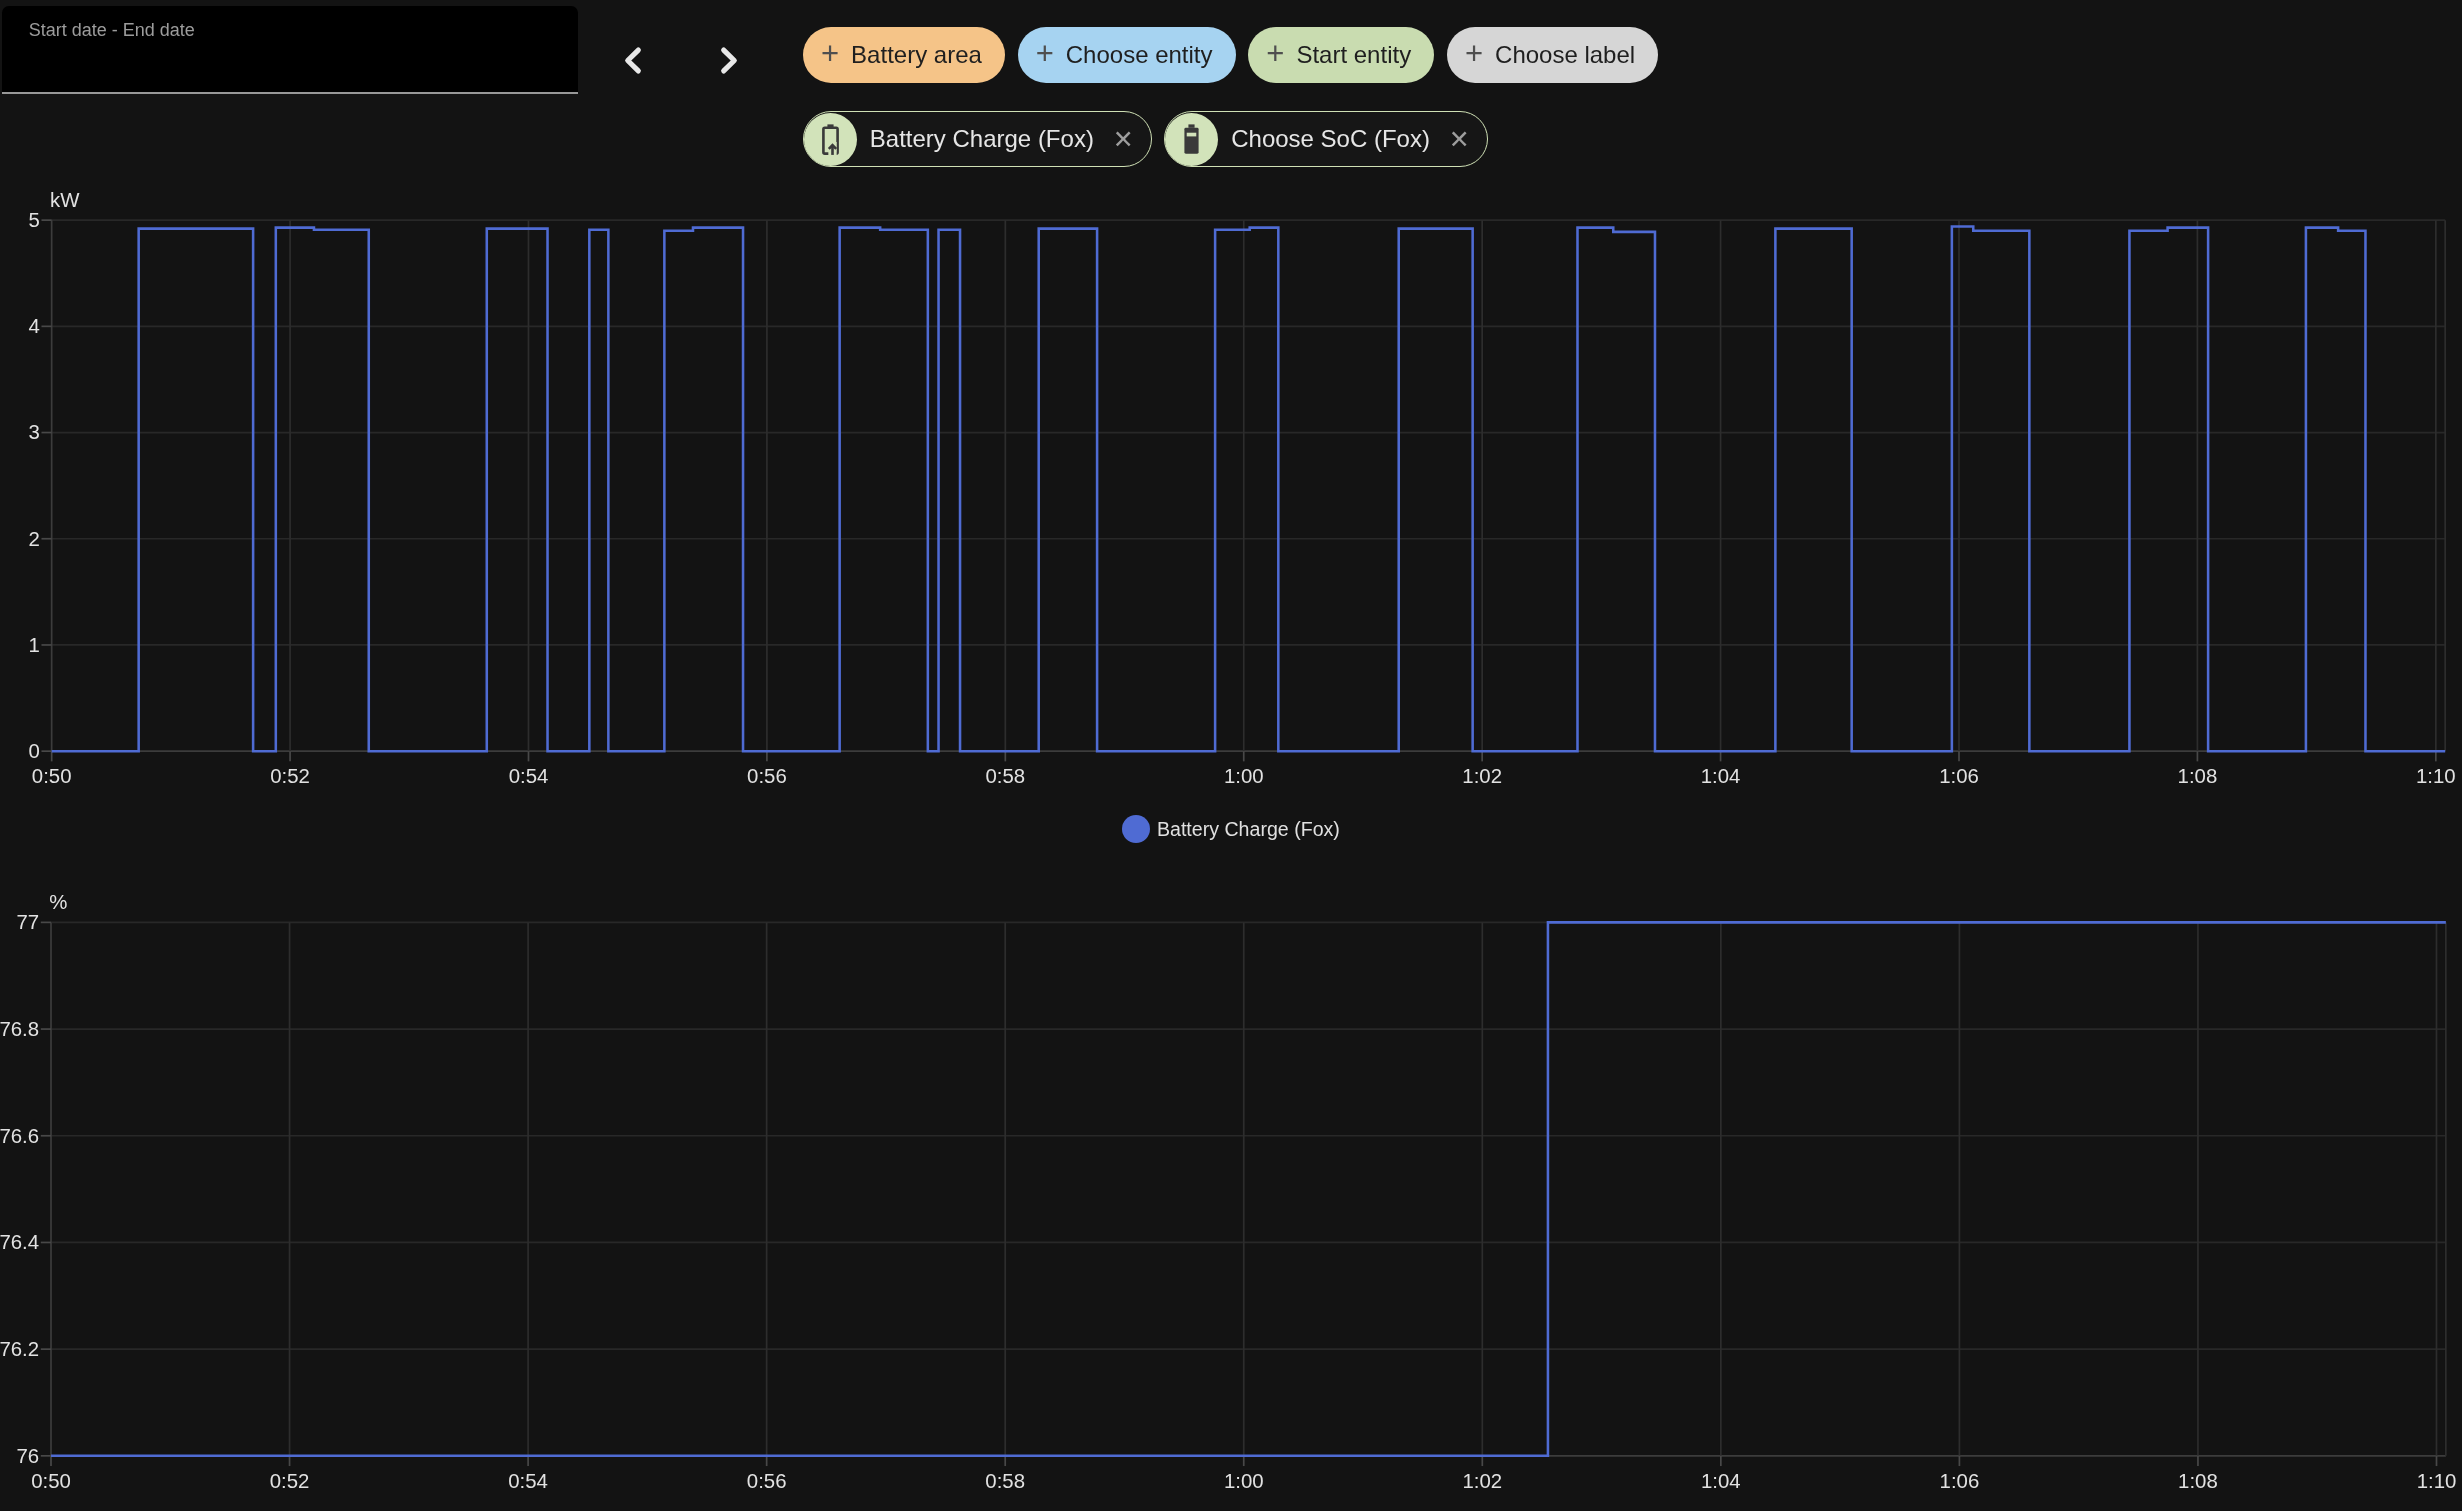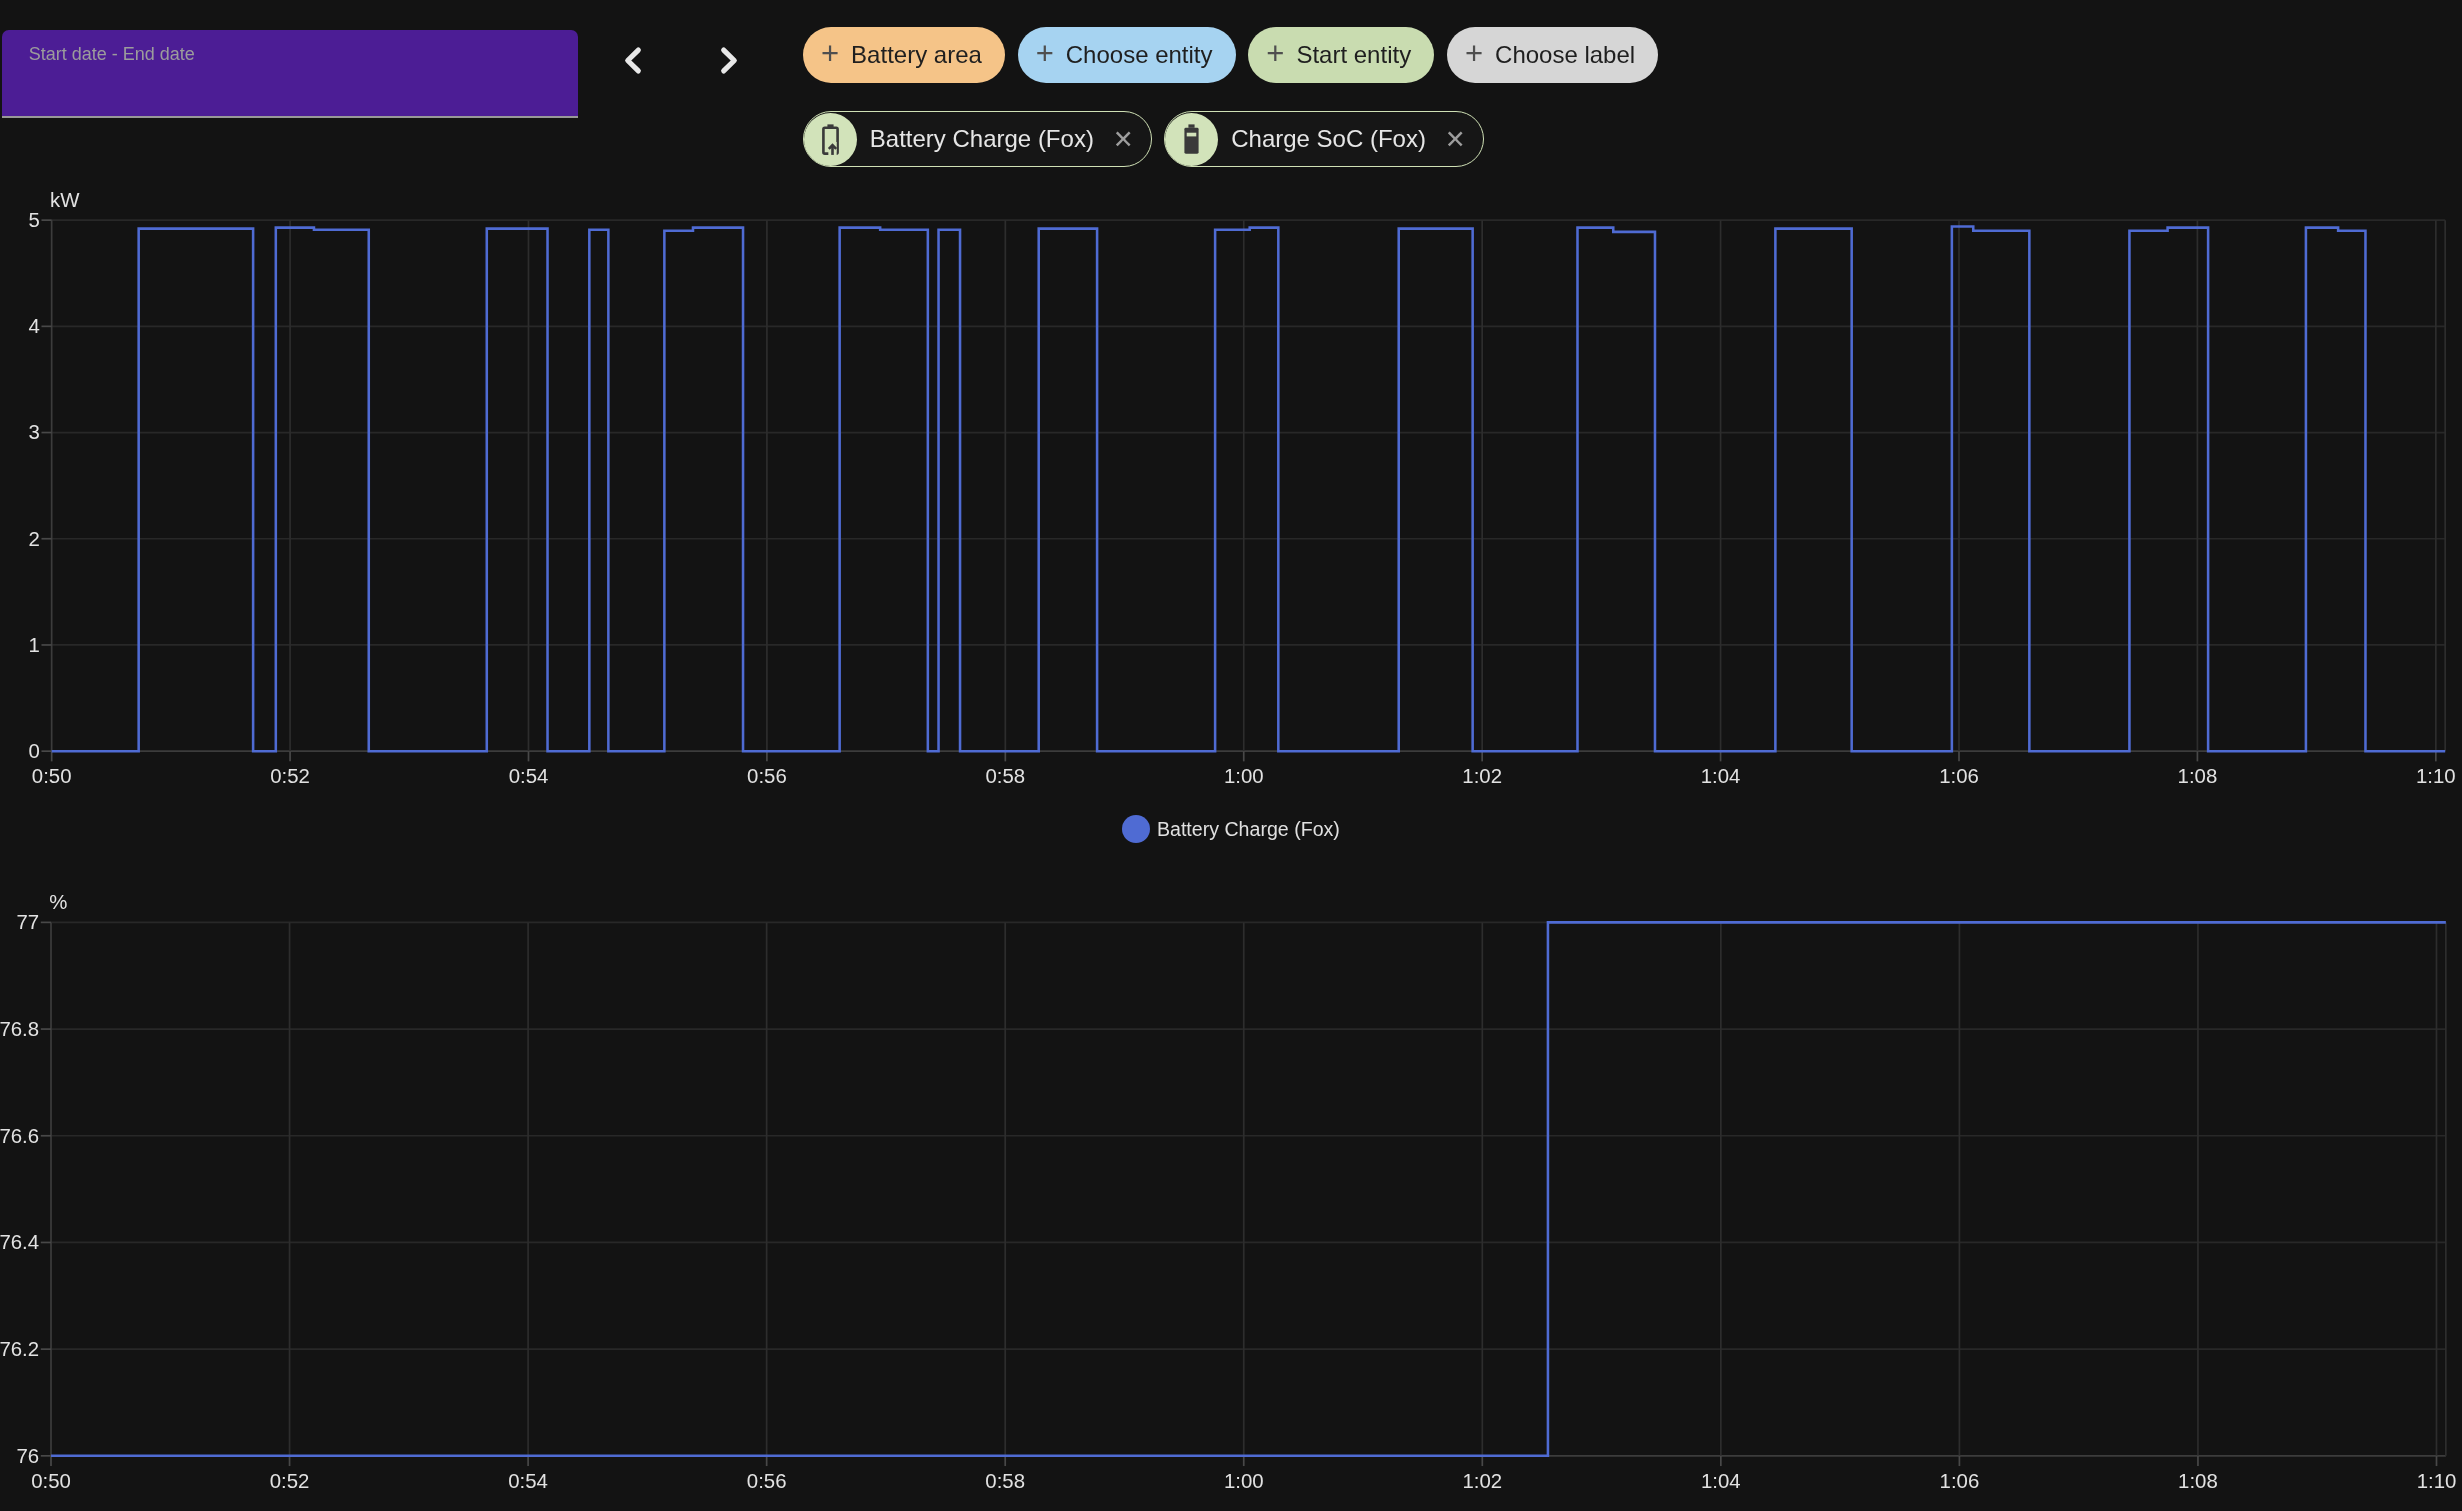--- a/index.html
+++ b/index.html
@@ -1,17 +1,17 @@
 <!DOCTYPE html>
 <html style="font-size:13.6px"><head>
 <meta charset="utf-8">
 <style>
   html,body{margin:0;padding:0;}
   body{width:2462px;height:1512px;background:#131313;font-family:"Liberation Sans",sans-serif;overflow:hidden;position:relative;}
-  .datebox{position:absolute;left:1.7px;top:30px;width:576px;height:88px;background:#4c1d95;border-bottom:2.6px solid #989898;border-radius:6.8px 6.8px 0 0;box-sizing:border-box;padding:13.6px 0 0 27px;cursor:pointer;}
+  .datebox{position:absolute;left:1.7px;top:6px;width:576px;height:88px;background:#000000;border-bottom:2.6px solid #989898;border-radius:6.8px 6.8px 0 0;box-sizing:border-box;padding:13.6px 0 0 27px;cursor:pointer;}
   .datebox-label{font-size:18px;color:#9c9c9c;}
   .datebox-value{font-size:24px;color:#ececec;margin-top:7.7px;}
   .navbtn{position:absolute;top:38px;width:44px;height:44px;background:none;border:none;display:flex;align-items:center;justify-content:center;padding:0;cursor:pointer;}
   .navbtn.prev{left:610px;}
   .navbtn.next{left:707px;}
   .chips-row{position:absolute;display:flex;gap:12.8px;}
   .chips-row.choose{left:803px;top:27px;}
   .chips-row.selected{left:803px;top:111px;}
   .chip{height:56px;border-radius:28px;display:flex;align-items:center;font-size:24px;color:#1f1f1f;padding:0 23px 0 18px;gap:12px;cursor:pointer;}
   .chip .plus{font-size:31px;color:#4f4f4f;line-height:1;margin-top:-2.6px;}
@@ -75,21 +75,21 @@
       <span class="xicon">✕</span>
     </div>
     <div class="fchip">
       <span class="circle">
         <svg viewBox="0 0 24 24" width="37" height="37">
           <rect x="10" y="2.2" width="4" height="2.2" fill="#3a3a3a"></rect>
           <rect x="7.4" y="4.4" width="9.2" height="16.8" rx="0.9" fill="#3a3a3a"></rect>
           <rect x="8.9" y="7.6" width="6.2" height="2.4" fill="#d2e3ba"></rect>
         </svg>
       </span>
-      <span>Charge SoC (Fox)</span>
+      <span>Choose SoC (Fox)</span>
       <span class="xicon">✕</span>
     </div>
   </div>
 
 <svg id="chart1" class="chart" width="2462" height="633" viewBox="0 200 2896 745">
     <line x1="60" y1="884" x2="2877" y2="884" stroke="#3c3c3c" stroke-width="2"></line>
     <line x1="60" y1="759" x2="2877" y2="759" stroke="#282828" stroke-width="2"></line>
     <line x1="60" y1="634" x2="2877" y2="634" stroke="#282828" stroke-width="2"></line>
     <line x1="60" y1="509" x2="2877" y2="509" stroke="#282828" stroke-width="2"></line>
     <line x1="60" y1="384" x2="2877" y2="384" stroke="#282828" stroke-width="2"></line>

